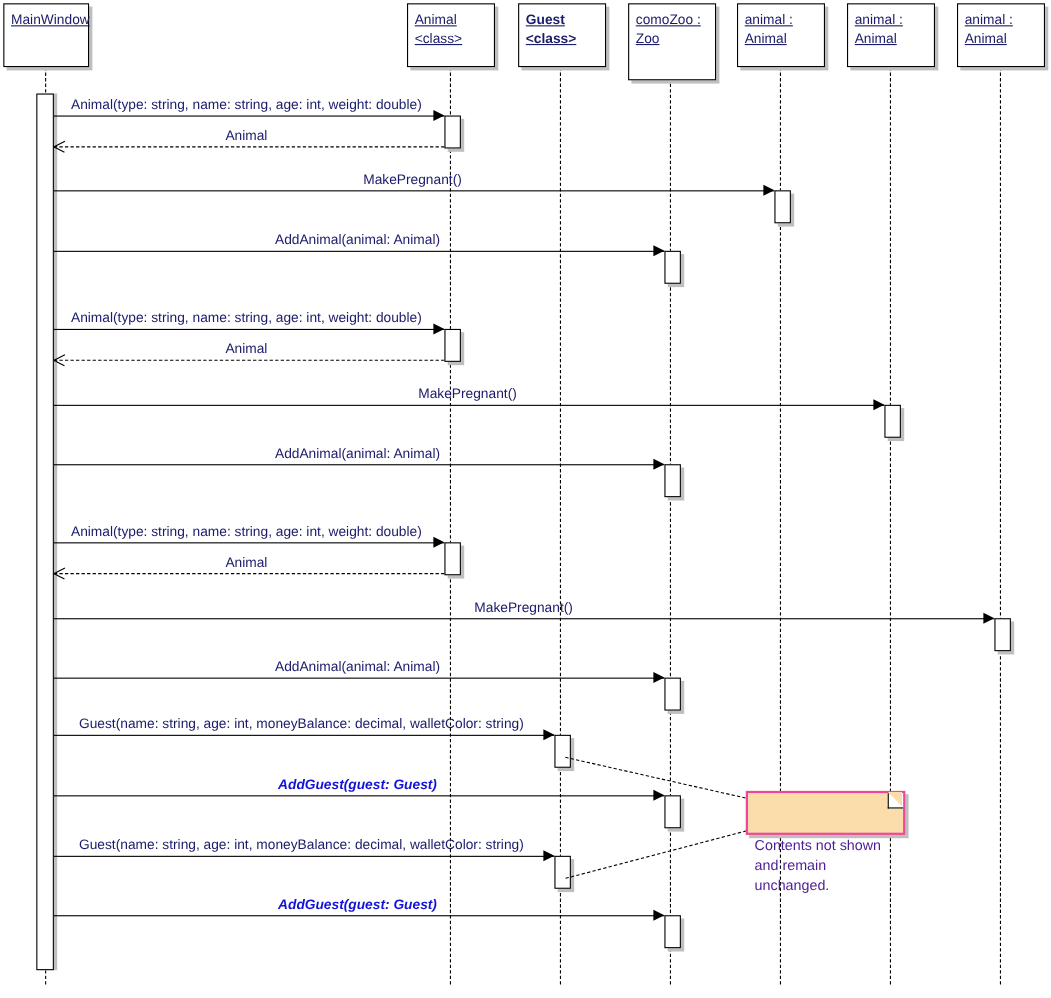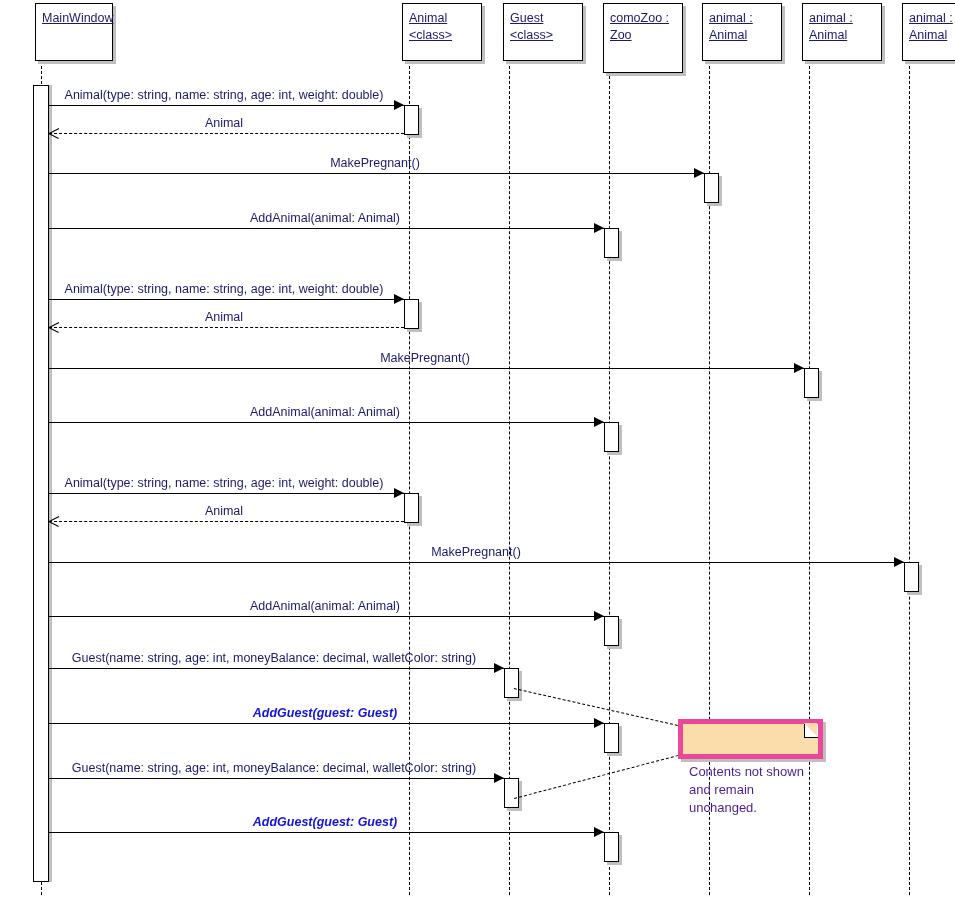--- a/index.html
+++ b/index.html
@@ -11,21 +11,20 @@
     position:absolute;
     background:#ffffff;
     border:1px solid #000;
     box-shadow:3px 3px 0 0 #bfbfbf;
     box-sizing:border-box;
     padding:6px 6px 0 6px;
     line-height:17px;
     font-size:12.5px;
     color:#1b1b6b;
     white-space:pre;
-    margin-left:32px;
   }
   .lifeline-head .ln{ text-decoration:underline; display:block; }
 
   
   .lifeline{
     position:absolute;
     width:0;
     border-left:1px dashed #000;
   }
 
@@ -79,21 +78,21 @@
   .msg .label.em{
     color:#1313d8;
     font-style:italic;
     font-weight:bold;
   }
 
   
   .note{
     position:absolute;
     background:#fbdcab;
-    border:5px solid #ec4899;
+    border:2px solid #ec4899;
     box-shadow:3px 3px 0 0 #bfbfbf;
     box-sizing:border-box;
     font-size:13px;
     color:#4c1d95;
     line-height:18px;
     padding:3px 6px;
     white-space:pre-line;
   }
   .note .fold{
     position:absolute;
@@ -233,21 +232,21 @@
     </div>
 
   <div id="note-links-layer">
       <div class="note-link" style="left: 514px; top: 688px; width: 168.122px; transform: rotate(12.7136deg);"></div>
       <div class="note-link" style="left: 514px; top: 798px; width: 169.544px; transform: rotate(-14.692deg);"></div>
     </div>
 
   <div id="heads-layer">
       <div class="lifeline-head" style="left: 3px; top: 3px; width: 78px; height: 58px;"><span class="ln">MainWindow</span></div>
       <div class="lifeline-head" style="left: 370px; top: 3px; width: 80px; height: 58px;"><span class="ln">Animal</span><span class="ln">&lt;class&gt;</span></div>
-      <div class="lifeline-head" style="left: 471px; top: 3px; width: 80px; height: 58px;"><span class="ln">Guest</span><span class="ln">&lt;class&gt;</span></div>
+      <div class="lifeline-head" style="left: 471px; top: 3px; width: 80px; height: 58px; font-weight: bold;"><span class="ln">Guest</span><span class="ln">&lt;class&gt;</span></div>
       <div class="lifeline-head" style="left: 571px; top: 3px; width: 80px; height: 70px;"><span class="ln">comoZoo :</span><span class="ln">Zoo</span></div>
       <div class="lifeline-head" style="left: 670px; top: 3px; width: 80px; height: 58px;"><span class="ln">animal :</span><span class="ln">Animal</span></div>
       <div class="lifeline-head" style="left: 770px; top: 3px; width: 80px; height: 58px;"><span class="ln">animal :</span><span class="ln">Animal</span></div>
       <div class="lifeline-head" style="left: 870px; top: 3px; width: 80px; height: 58px;"><span class="ln">animal :</span><span class="ln">Animal</span></div>
     </div>
 
   <div class="note" id="note-box" style="left: 678px; top: 719px; width: 145px; height: 40px;">
     <span class="fold"></span>
     <span id="note-text">Contents not shown
 and remain unchanged.</span>

